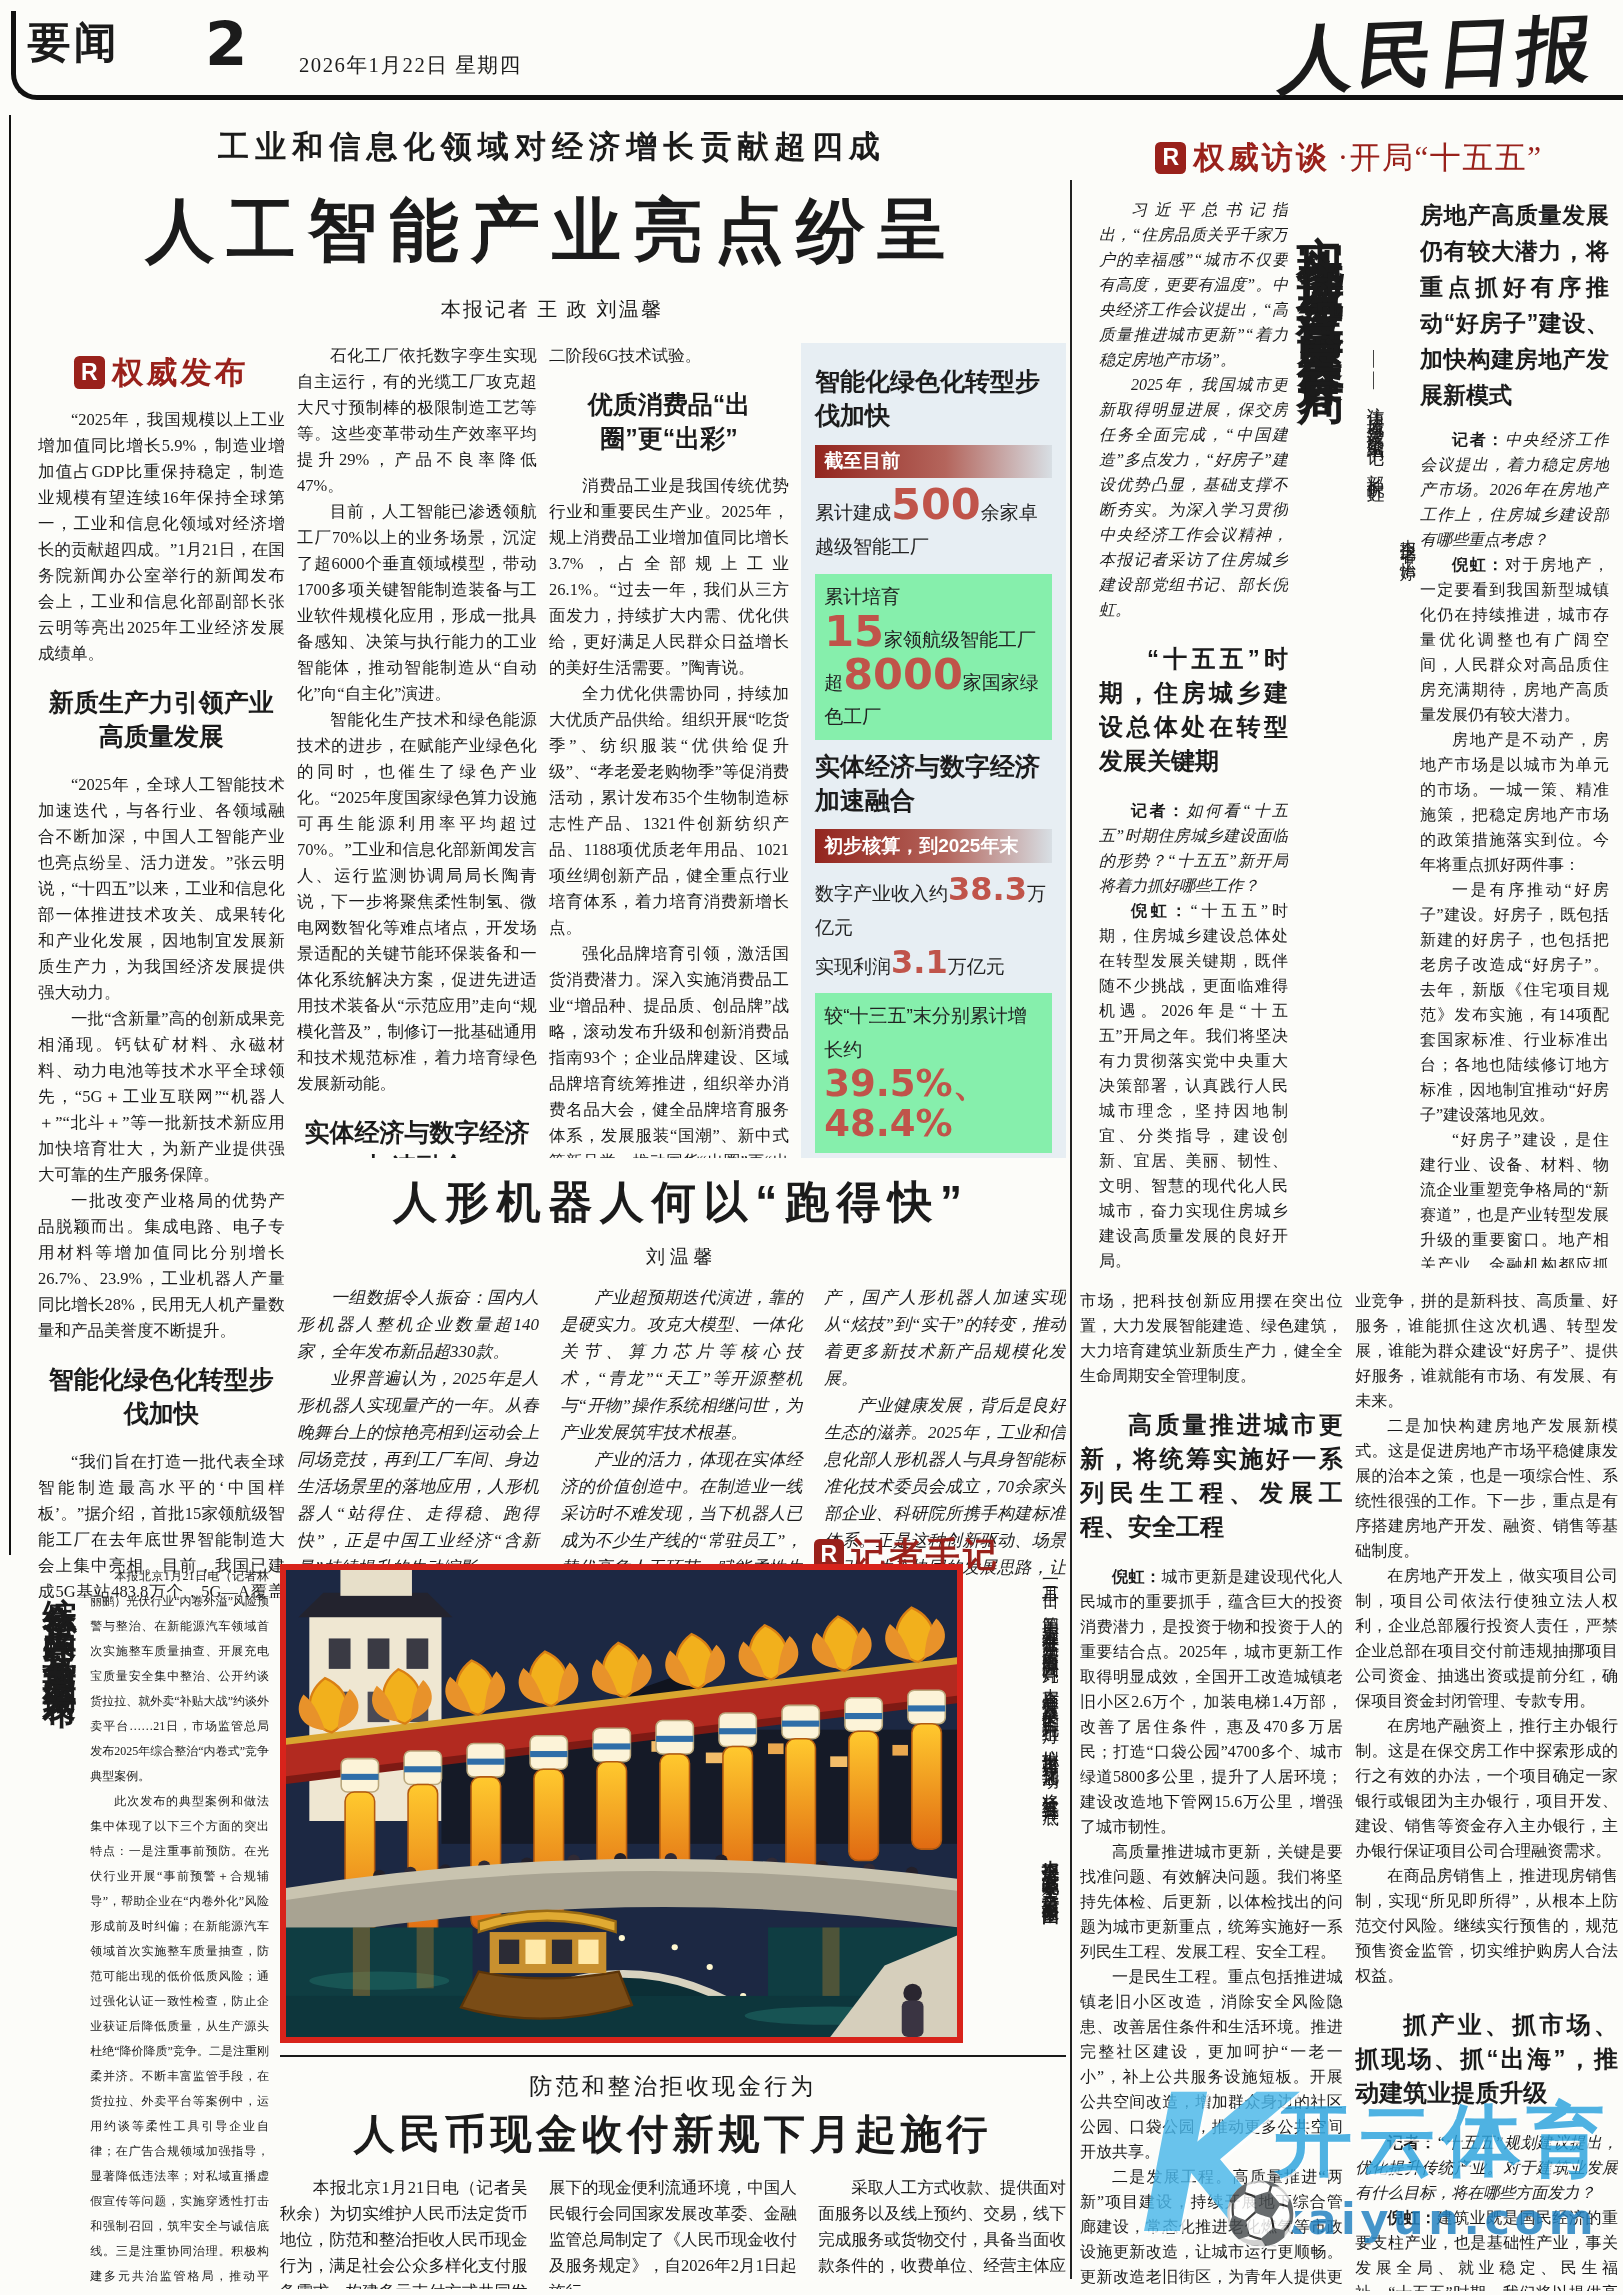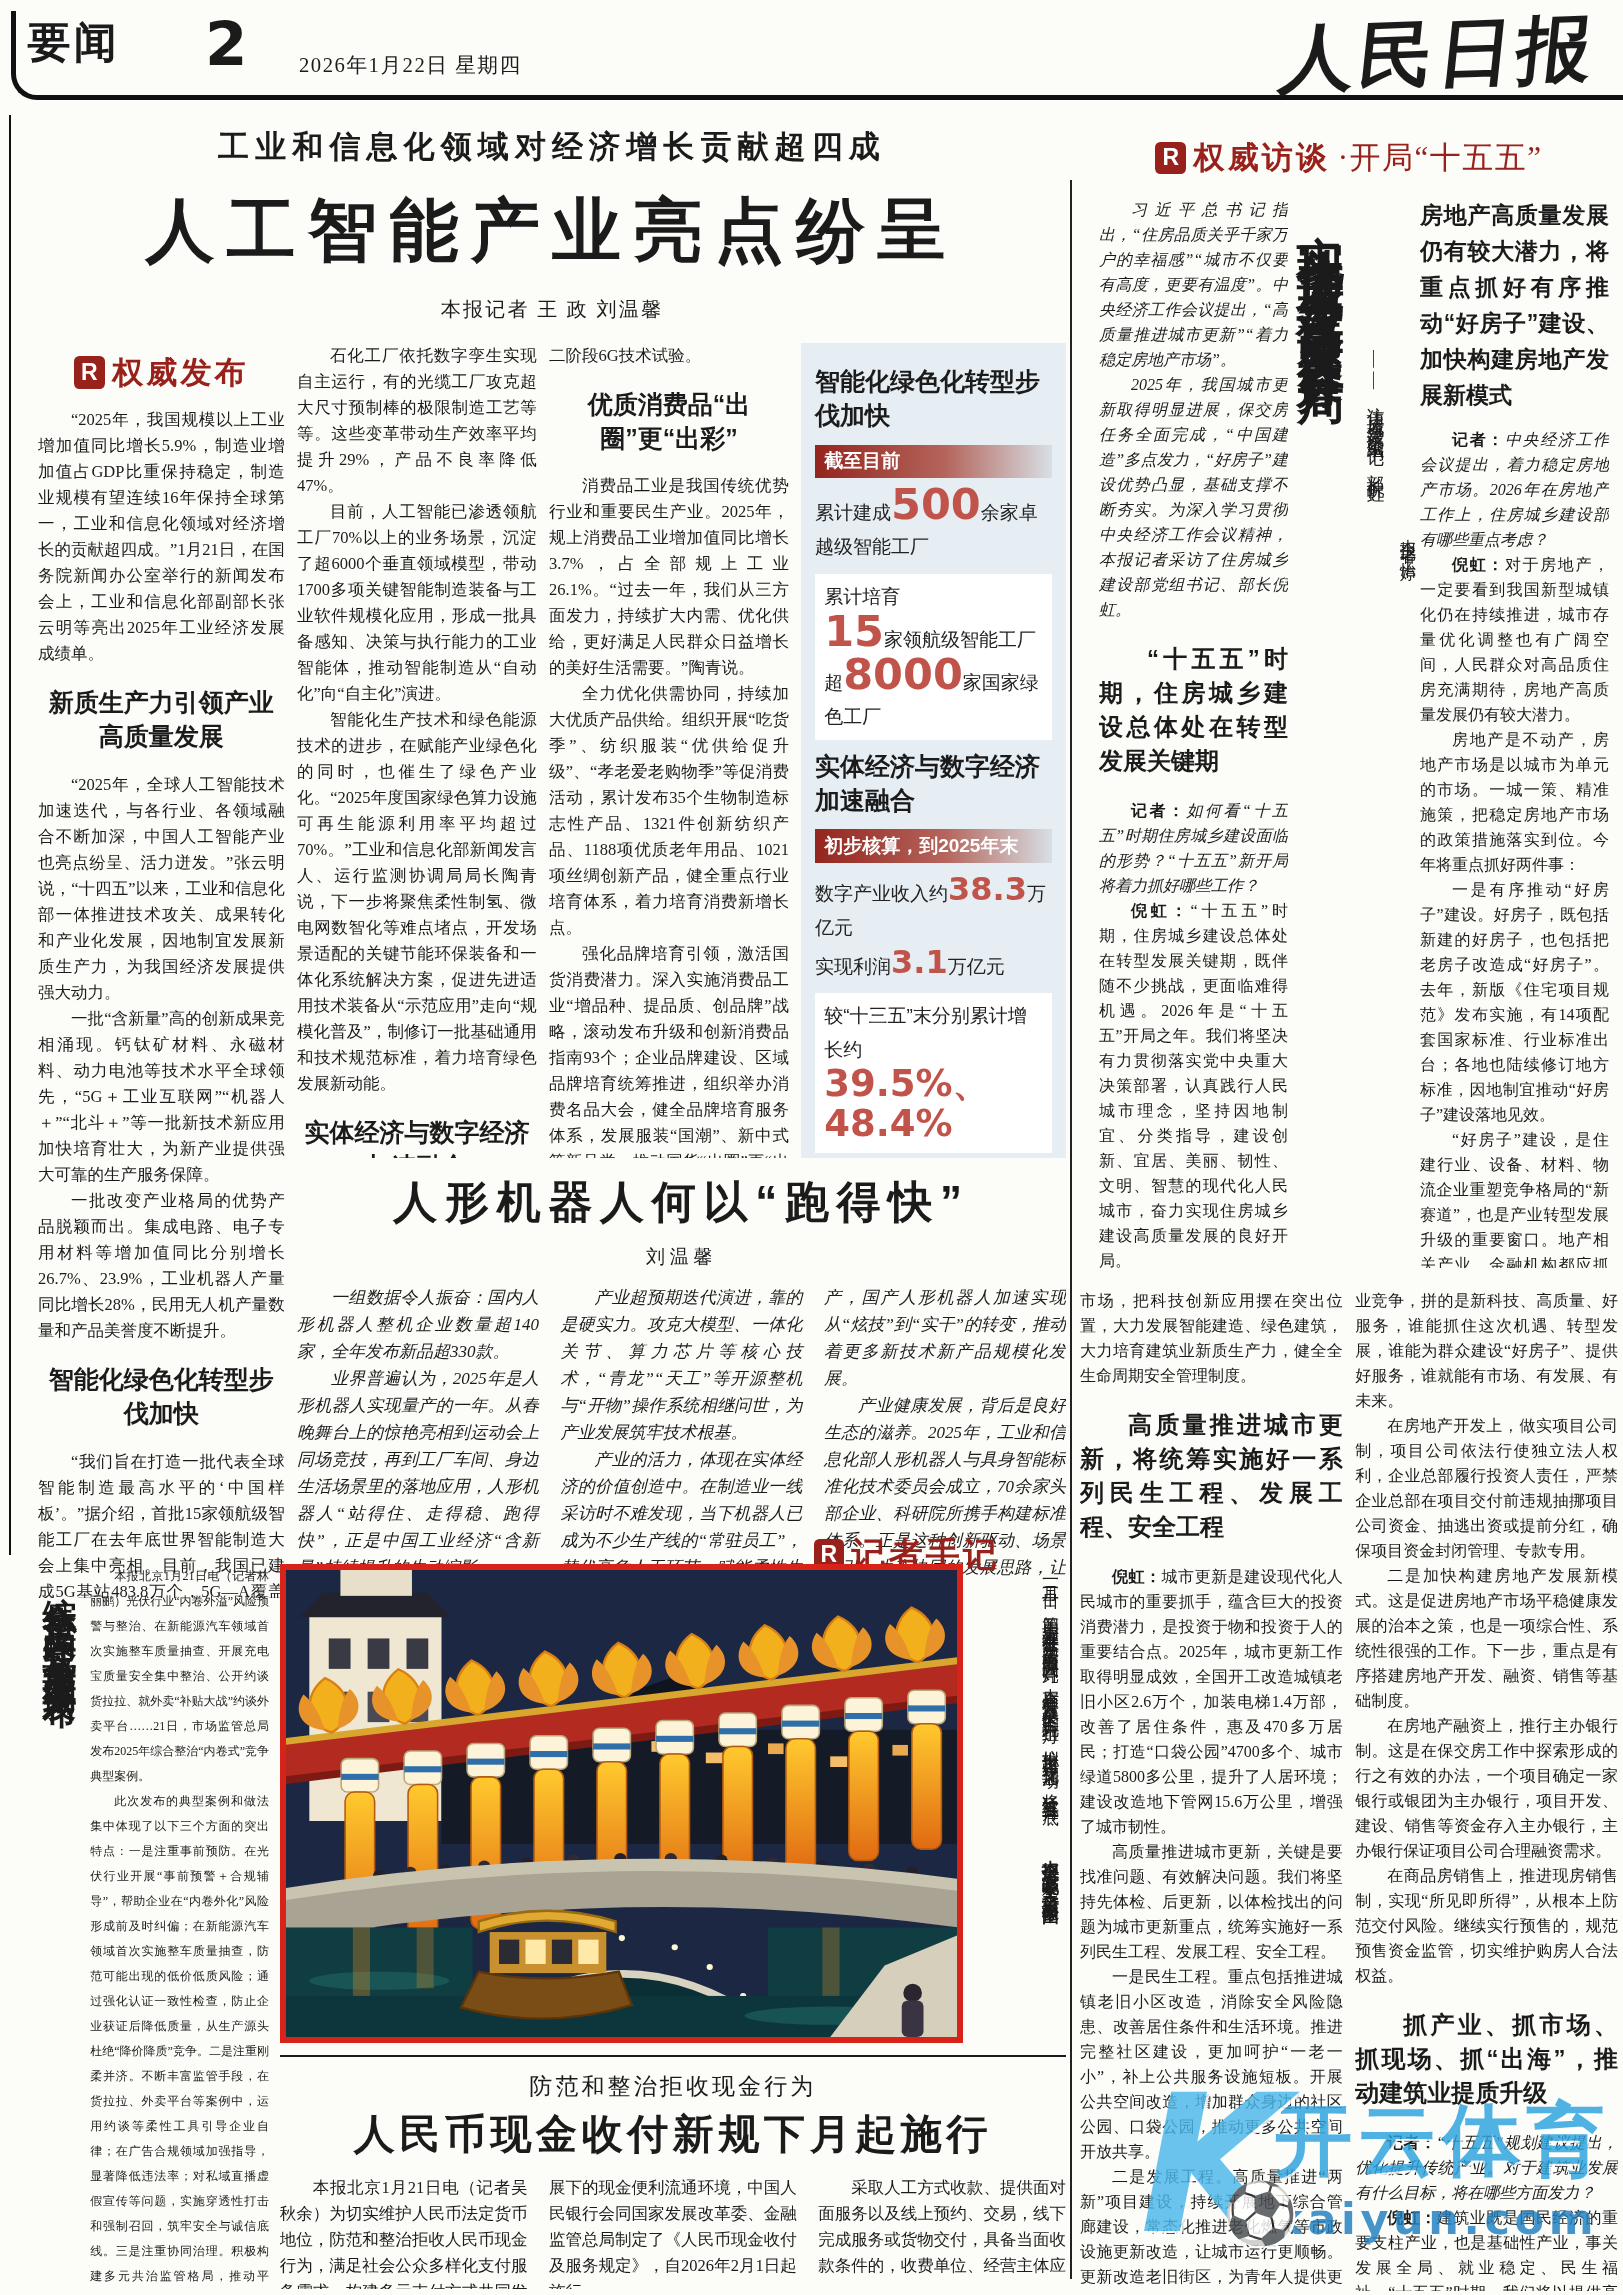--- a/index.html
+++ b/index.html
@@ -31,21 +31,21 @@
   .cR{width:769px;display:flex;flex-direction:column;}
   .cR-top{display:flex;gap:12.3px;height:815px;}
   .c2,.c3{width:240px;}
   
   .info{width:265px;box-sizing:border-box;background:#e7eef3;padding:17px 13.8px;font-family:"Liberation Sans",sans-serif;height:815px;overflow:hidden;}
   .info h3{font-size:25px;line-height:34px;margin:4.6px 0 7.7px;text-indent:0;}
   .ibar{background:linear-gradient(90deg,#93251e,#b4655c 55%,rgba(170,178,184,.25));color:#fff;font-weight:bold;font-size:19px;padding:3.8px 9.2px;margin:12.3px 0 9.2px;}
   .iline{font-size:19px;line-height:34px;color:#222;}
   .inum{color:#c0544a;font-family:"DejaVu Sans",sans-serif;font-weight:bold;}
   .n58{font-size:43px;} .n44{font-size:32px;} .n50{font-size:37px;}
-  .iblock{background:#ffffff;padding:6.1px 9.2px;margin:9.2px 0;}
+  .iblock{background:#86efac;padding:6.1px 9.2px;margin:9.2px 0;}
   
   .robot{margin-top:12.3px;flex:1;position:relative;overflow:hidden;}
   .robot h2{font-family:"Liberation Sans",sans-serif;font-weight:bold;font-size:44px;text-align:center;letter-spacing:7.7px;margin:3.1px 0 0;}
   .rauth{text-align:center;font-size:19px;margin:12.3px 0 13.8px;letter-spacing:4.6px;}
   .rcols{column-count:3;column-gap:21.4px;font-size:17px;line-height:27px;height:306px;text-align:justify;}
   .rcols p{margin:0;text-indent:2em;font-style:italic;}
   .rq{position:absolute;right:66px;bottom:1.5px;}
   .rq .rtext{font-size:34px;}
   
   #botL{position:absolute;left:38px;top:1564px;width:1028px;height:725px;display:flex;gap:10.7px;}
@@ -393,22 +393,22 @@
         <p style="text-indent:0">市场，把科技创新应用摆在突出位置，大力发展智能建造、绿色建筑，大力培育建筑业新质生产力，健全全生命周期安全管理制度。</p>
         <div class="sh2">高质量推进城市更新，将统筹实施好一系列民生工程、发展工程、安全工程</div>
         <p class="qn"><b>倪虹：</b><span>城市更新是建设现代化人民城市的重要抓手，蕴含巨大的投资消费潜力，是投资于物和投资于人的重要结合点。2025年，城市更新工作取得明显成效，全国开工改造城镇老旧小区2.6万个，加装电梯1.4万部，改善了居住条件，惠及470多万居民；打造“口袋公园”4700多个、城市绿道5800多公里，提升了人居环境；建设改造地下管网15.6万公里，增强了城市韧性。</span></p>
         <p>高质量推进城市更新，关键是要找准问题、有效解决问题。我们将坚持先体检、后更新，以体检找出的问题为城市更新重点，统筹实施好一系列民生工程、发展工程、安全工程。</p>
         <p>一是民生工程。重点包括推进城镇老旧小区改造，消除安全风险隐患、改善居住条件和生活环境。推进完整社区建设，更加呵护“一老一小”，补上公共服务设施短板。开展公共空间改造，增加群众身边的社区公园、口袋公园，推动更多公共空间开放共享。</p>
         <p>二是发展工程。高质量推进“两新”项目建设，持续开展地下综合管廊建设，常态化推进老化燃气等市政设施更新改造，让城市运行更顺畅。更新改造老旧街区，为青年人提供更多创新创业空间、创造更多消费场景。保护、修缮历史文化街区、历史建筑，让历史文化焕发新活力、绽放新魅力。</p>
 
       </div>
       <div class="lcol">
         <p style="text-indent:0">业竞争，拼的是新科技、高质量、好服务，谁能抓住这次机遇、转型发展，谁能为群众建设“好房子”、提供好服务，谁就能有市场、有发展、有未来。</p>
+        <p>二是加快构建房地产发展新模式。这是促进房地产市场平稳健康发展的治本之策，也是一项综合性、系统性很强的工作。下一步，重点是有序搭建房地产开发、融资、销售等基础制度。</p>
         <p>在房地产开发上，做实项目公司制，项目公司依法行使独立法人权利，企业总部履行投资人责任，严禁企业总部在项目交付前违规抽挪项目公司资金、抽逃出资或提前分红，确保项目资金封闭管理、专款专用。</p>
-        <p>二是加快构建房地产发展新模式。这是促进房地产市场平稳健康发展的治本之策，也是一项综合性、系统性很强的工作。下一步，重点是有序搭建房地产开发、融资、销售等基础制度。</p>
         <p>在房地产融资上，推行主办银行制。这是在保交房工作中探索形成的行之有效的办法，一个项目确定一家银行或银团为主办银行，项目开发、建设、销售等资金存入主办银行，主办银行保证项目公司合理融资需求。</p>
         <p>在商品房销售上，推进现房销售制，实现“所见即所得”，从根本上防范交付风险。继续实行预售的，规范预售资金监管，切实维护购房人合法权益。</p>
         <div class="sh2">抓产业、抓市场、抓现场、抓“出海”，推动建筑业提质升级</div>
         <p class="kai qn"><b>记者：</b><span>“十五五”规划建议提出，优化提升传统产业。对于建筑业发展有什么目标，将在哪些方面发力？</span></p>
         <p class="qn"><b>倪虹：</b><span>建筑业既是国民经济的重要支柱产业，也是基础性产业，事关发展全局、就业稳定、民生福祉。“十五五”时期，我们将以提供高品质建筑产品为根本目的，培育建筑业新质生产力，推动建筑业提质升级，打造“中国建造”升级版。重点将抓好四方面工作：</span></p>
 
       </div>
     </div>
   </div>
 

